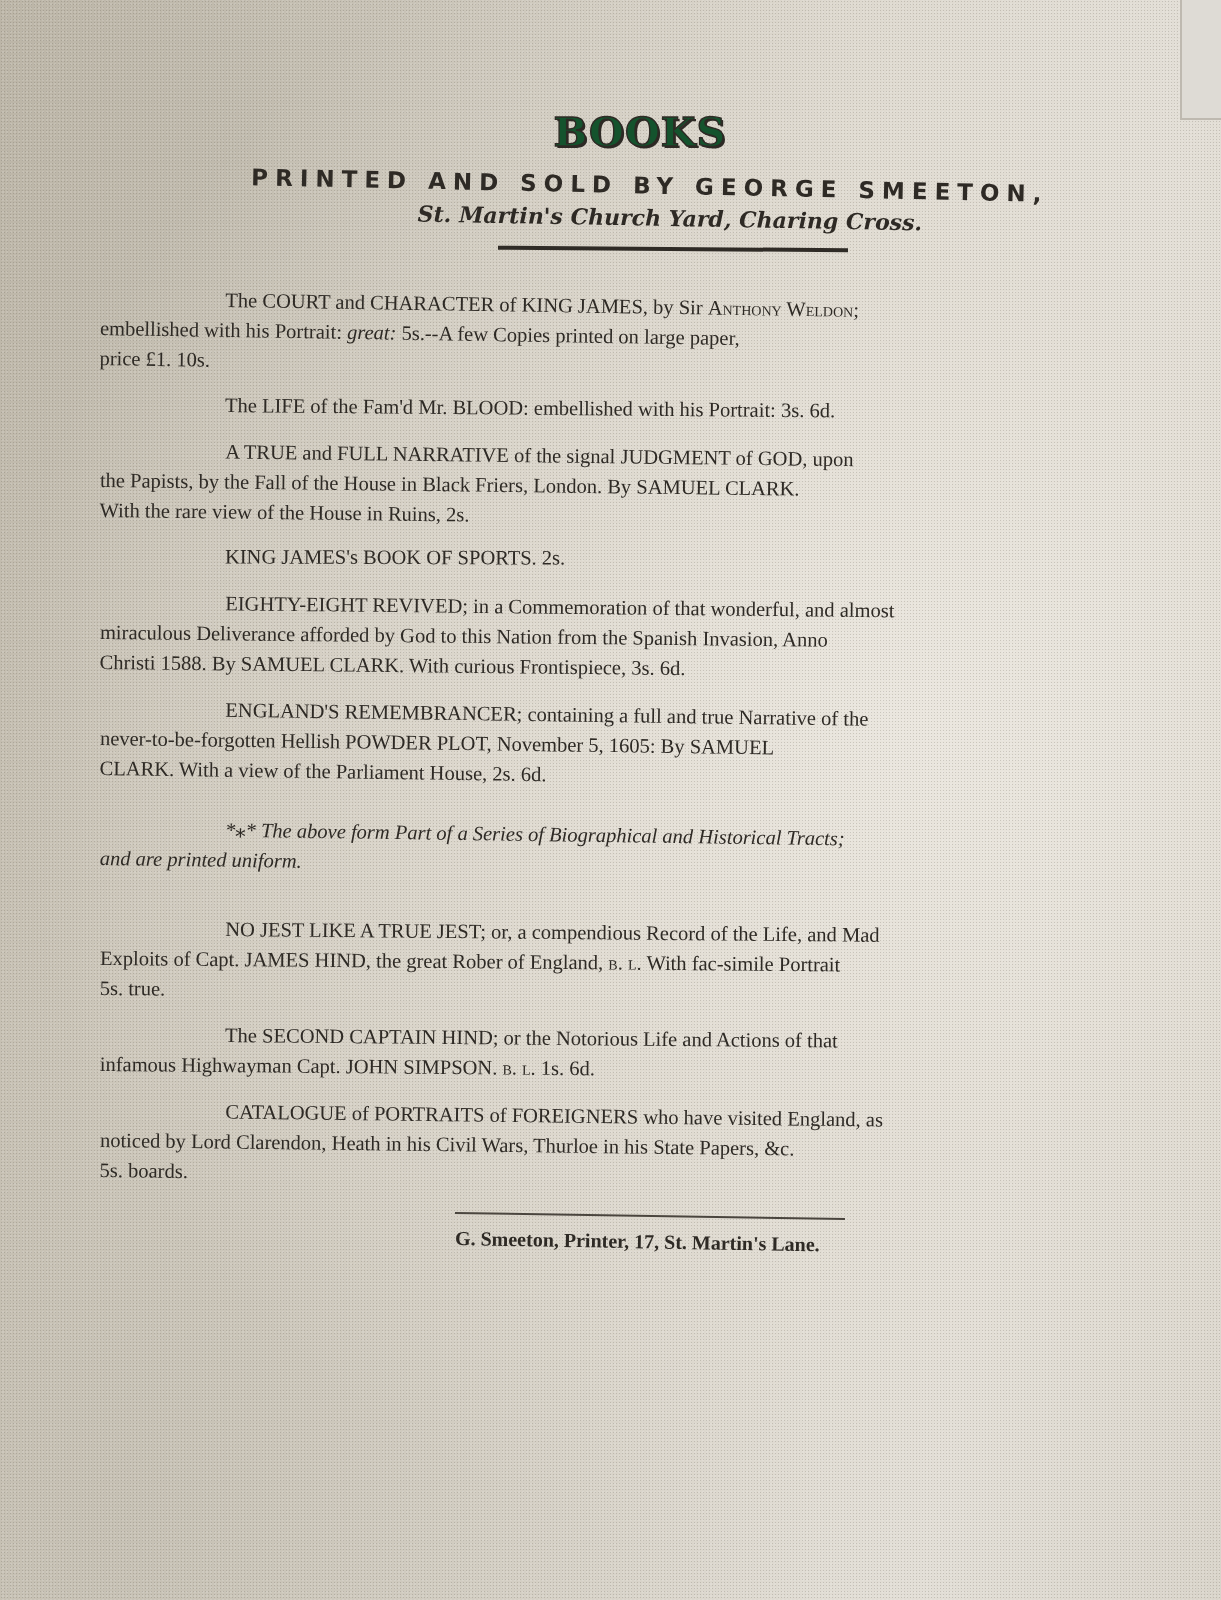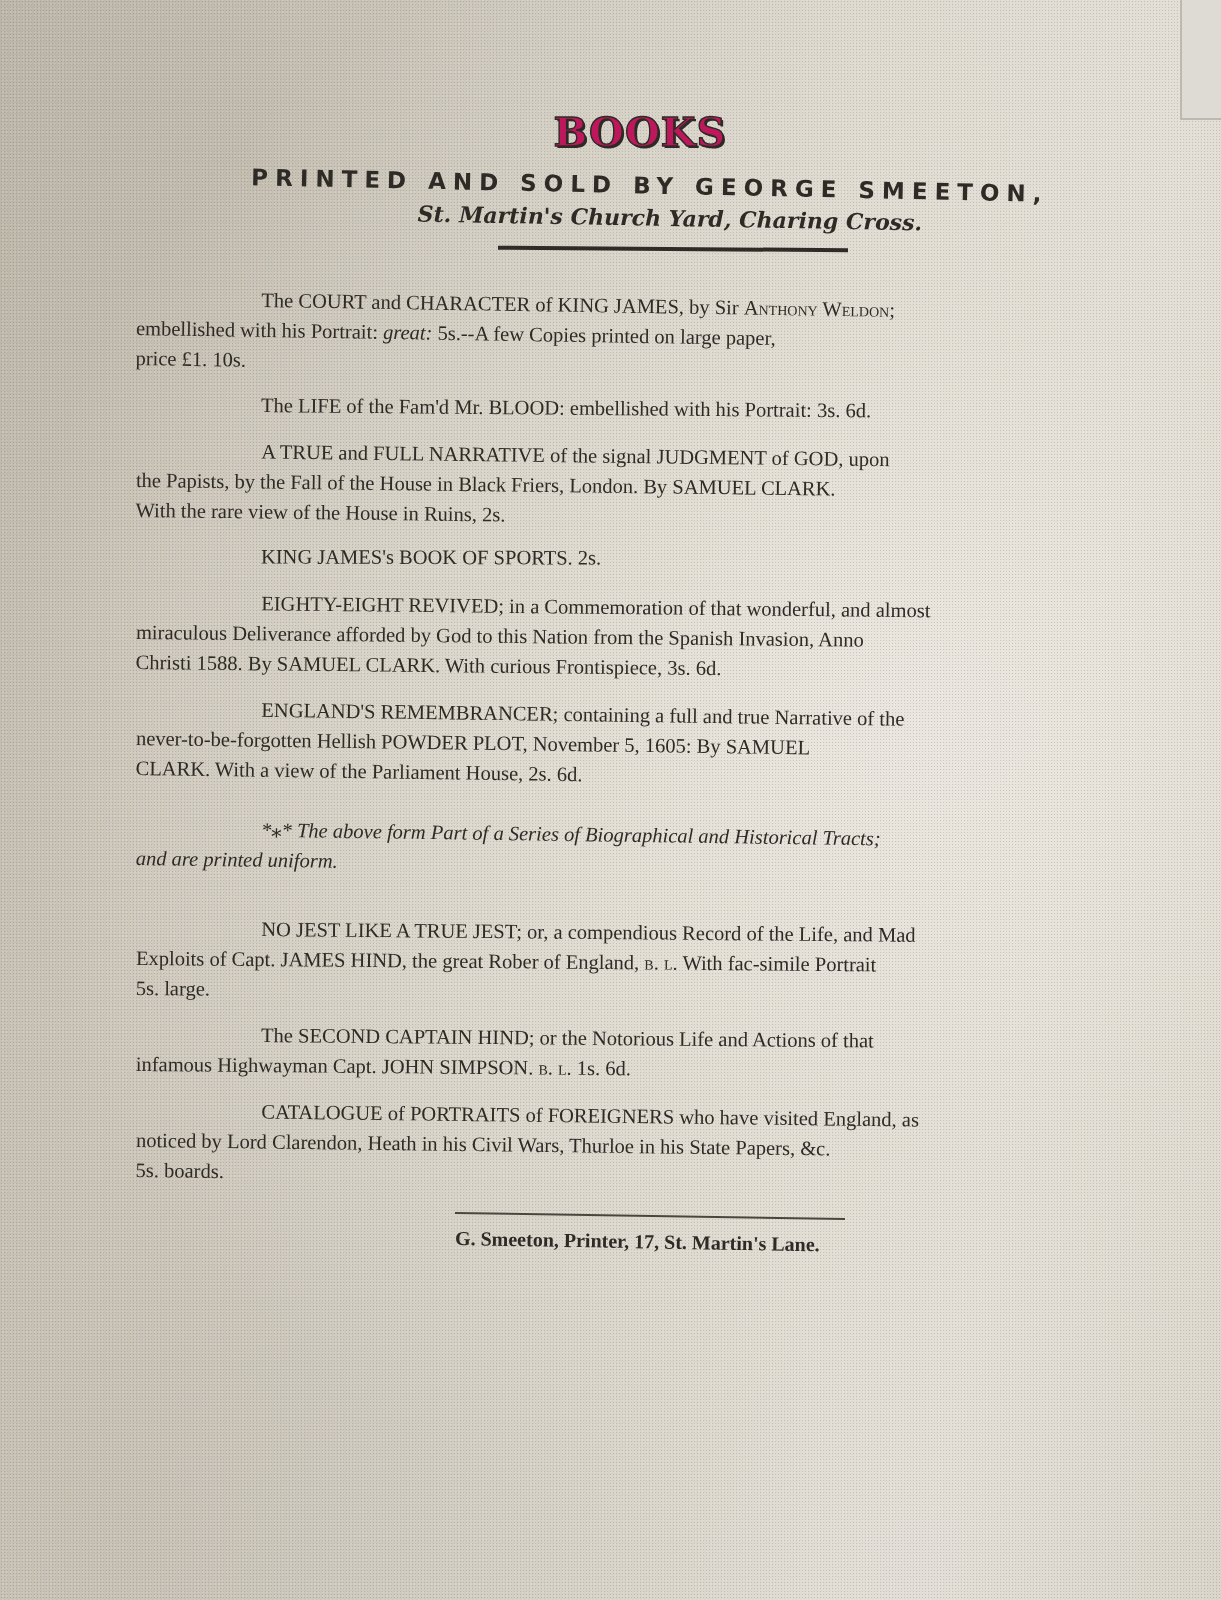--- a/index.html
+++ b/index.html
@@ -51,21 +51,21 @@
       width: 1060px;
     }
 
     
     .title {
       text-align: center;
       font-family: "DejaVu Serif", serif;
       font-weight: bold;
       font-size: 40px;
       letter-spacing: 1px;
-      color: #be185d;
+      color: #14532d;
       -webkit-text-stroke: 1.4px #2e2a25;
       text-shadow: 2px 2px 0 #2e2a25;
       margin: 0 0 6px 0;
       padding-left: 20px;
     }
     .subtitle {
       font-family: "DejaVu Sans", sans-serif;
       font-weight: bold;
       font-size: 23px;
       letter-spacing: 7px;
@@ -91,21 +91,20 @@
       width: 350px;
       height: 4px;
       background: #2f2b26;
       margin: 26px 0 0 398px;
       transform: rotate(0.4deg);
     }
 
     
     .entries {
       margin-top: 32px;
-      margin-left: 36px;
     }
     .entry {
       font-size: 20.5px;
       line-height: 30px;
       margin: 0 0 16px 0;
       transform-origin: left center;
     }
     .entry .line {
       display: block;
       white-space: nowrap;
@@ -174,21 +173,21 @@
       </div>
 
     <div class="entry note" style="transform: rotate(0.8deg);">
         <span class="line first"><span class="it">*⁎* The above form Part of a Series of Biographical and Historical Tracts;</span></span>
         <span class="line"><span class="it">and are printed uniform.</span></span>
       </div>
 
     <div class="entry" style="transform: rotate(0.5deg);">
         <span class="line first"><span>NO JEST LIKE A TRUE JEST; or, a compendious Record of the Life, and Mad</span></span>
         <span class="line"><span>Exploits of Capt. JAMES HIND, the great Rober of England, </span><span class="sc">b. l.</span><span> With fac-simile Portrait</span></span>
-        <span class="line"><span>5s. large.</span></span>
+        <span class="line"><span>5s. true.</span></span>
       </div>
     <div class="entry" style="transform: rotate(0.5deg);">
         <span class="line first"><span>The SECOND CAPTAIN HIND; or the Notorious Life and Actions of that</span></span>
         <span class="line"><span>infamous Highwayman Capt. JOHN SIMPSON. </span><span class="sc">b. l.</span><span> 1s. 6d.</span></span>
       </div>
     <div class="entry" style="transform: rotate(0.7deg);">
         <span class="line first"><span>CATALOGUE of PORTRAITS of FOREIGNERS who have visited England, as</span></span>
         <span class="line"><span>noticed by Lord Clarendon, Heath in his Civil Wars, Thurloe in his State Papers, &amp;c.</span></span>
         <span class="line"><span>5s. boards.</span></span>
       </div>

